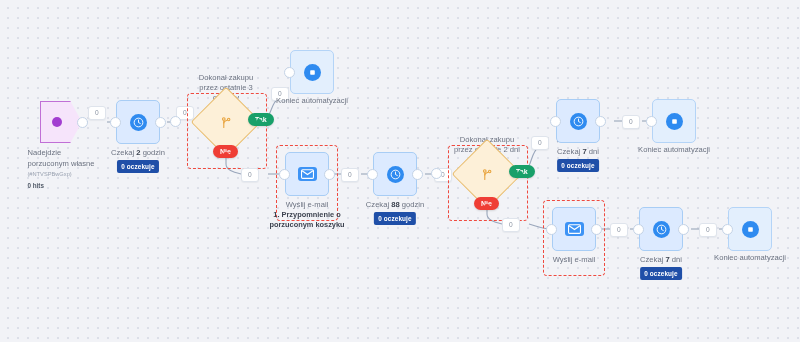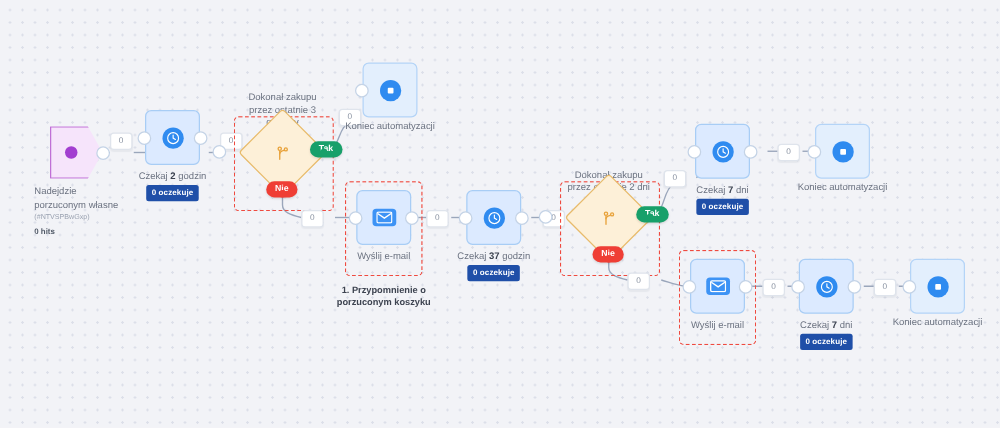--- a/index.html
+++ b/index.html
@@ -39,21 +39,21 @@
   .port.r{right:-6px;}
 
   .label{
     position:absolute;left:50%;transform:translateX(-50%);
     top:48px;white-space:nowrap;text-align:center;
     font-size:7.6px;color:#6b7280;line-height:10px;
   }
   .label b{color:#3c4350;font-weight:700;}
   .label .sub{
     display:block;font-size:7.4px;color:#3d4350;font-weight:700;
-    line-height:10px;white-space:normal;width:86px;margin:17px auto;
+    line-height:10px;white-space:normal;width:86px;margin:0 auto;
   }
   .badge{
     display:inline-block;margin-top:2px;background:#1f4fa8;color:#fff;
     font-size:6.4px;font-weight:700;border-radius:2px;padding:1.6px 4px;letter-spacing:.1px;
   }
 
   
   .trigger{
     width:42px;height:42px;background:#f6e4fb;border:1.3px solid #c06fd6;
     box-sizing:border-box;
@@ -155,21 +155,21 @@
     <div class="trigger-label">
       <span>Nadejdzie</span><br>
       <span>porzuconym własne</span>
       <span class="id">(#NTVSPBwGxp)</span>
       <span class="hits">0 hits</span>
     </div>
   </div>
 
   <div class="chip" style="left:88px;top:106px;"><span>0</span></div>
 
-  <div class="node" style="left:116px;top:88px;">
+  <div class="node" style="left:116px;top:100px;">
     <div class="card">
       <span class="glyph">
         <svg width="11" height="11" viewBox="0 0 24 24">
             <circle cx="12" cy="12" r="9.5" fill="none" stroke="#fff" stroke-width="2"></circle>
             <path d="M12 6.5V12l4 2.2" stroke="#fff" stroke-width="2" fill="none" stroke-linecap="round"></path>
           </svg>
       </span>
     </div>
     <div class="port l"></div>
     <div class="port r"></div>
@@ -245,21 +245,21 @@
       <span class="glyph">
         <svg width="11" height="11" viewBox="0 0 24 24">
             <circle cx="12" cy="12" r="9.5" fill="none" stroke="#fff" stroke-width="2"></circle>
             <path d="M12 6.5V12l4 2.2" stroke="#fff" stroke-width="2" fill="none" stroke-linecap="round"></path>
           </svg>
       </span>
     </div>
     <div class="port l"></div>
     <div class="port r"></div>
     <div class="label">
-      <span>Czekaj </span><b>37</b><span> godzin</span><br>
+      <span>Czekaj </span><b>88</b><span> godzin</span><br>
       <span class="badge">0 oczekuje</span>
     </div>
   </div>
 
   <div class="chip" style="left:434px;top:168px;"><span>0</span></div>
 
   <div class="selbox" style="left:448px;top:145px;width:80px;height:76px;"></div>
   <div class="cond-wrap" style="left:462px;top:149px;width:50px;height:50px;">
     <div class="cond-title">
       <span>Dokonał zakupu</span><br>

